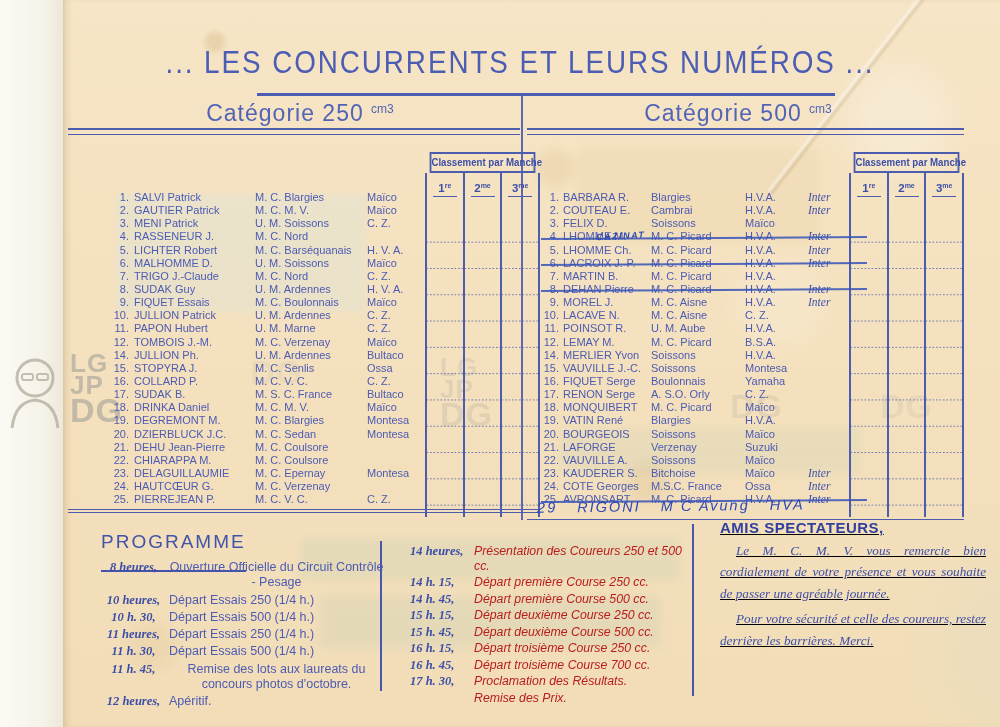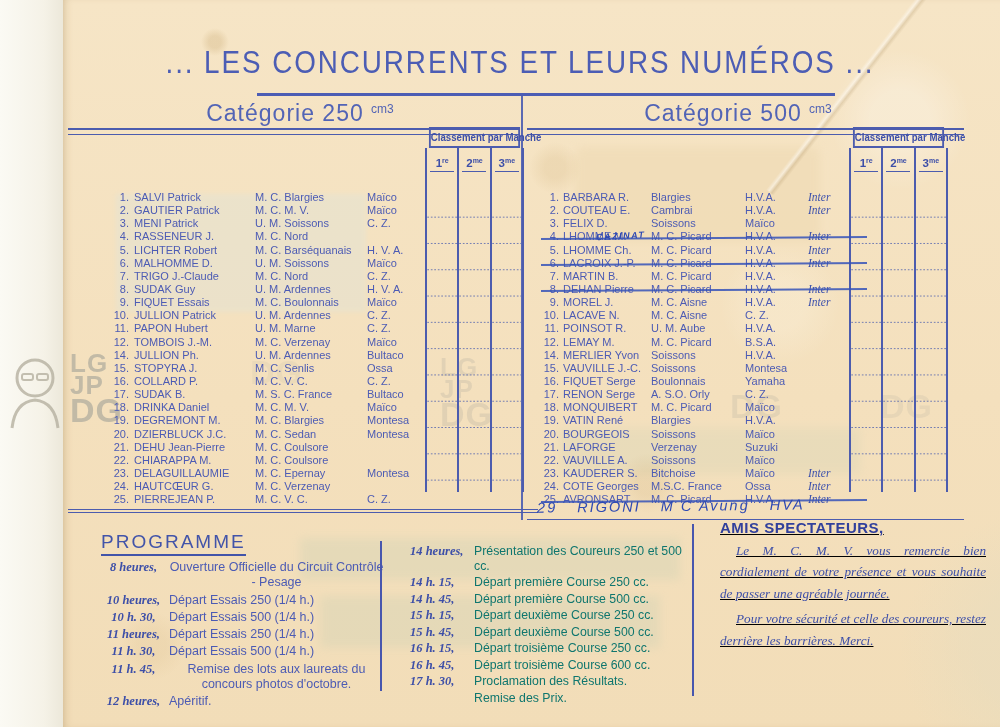--- a/index.html
+++ b/index.html
@@ -47,21 +47,21 @@
   #cat-250{left:150px;}  #cat-500{left:588px;}
 
   .dbl-rule{position:absolute;top:128px;height:4px;border-top:2px solid #4c5cae;border-bottom:1px solid #4c5cae;}
   #rule-l{left:68px;width:452px;} #rule-r{left:527px;width:437px;}
   #v-divider{position:absolute;left:521px;top:96px;width:2px;height:424px;background:#5b69b2;}
   .bottom-rule{position:absolute;height:0;border-top:1.5px solid #4c5cae;}
   #brule-l{left:68px;top:509px;width:470px;border-bottom:1px solid #4c5cae;height:2px;}
   #brule-r{left:527px;top:519px;width:437px;}
 
   
-  .cls-table{position:absolute;top:127px;width:99px;height:372px;}
+  .cls-table{position:absolute;top:152px;width:115px;height:372px;}
   .cls-head{border:2px solid #4c5cae;padding:2px 0 3px;text-align:center;
     font-weight:bold;font-size:10.5px;color:#3d4fa8;letter-spacing:0;
     transform:scale(.92,1);white-space:nowrap;}
   .cls-body{display:flex;height:344px;}
   .cls-col{flex:1;border-right:2px solid #4c5cae;display:flex;flex-direction:column;}
   .cls-col:first-child{border-left:2px solid #4c5cae;}
   .col-label{text-align:center;padding-top:9px;font-size:11.5px;color:#3d4fa8;font-weight:bold;height:23px;}
   .col-label .sup{font-size:7px;vertical-align:4px;}
   .col-underline{width:24px;height:0;border-top:1.5px solid #4c5cae;margin:2px auto 0;}
   .dots{flex:1;margin-top:18px;
@@ -89,36 +89,36 @@
   
   .pen{color:#2e49b3;font-style:italic;}
   #hw-annotation{position:absolute;left:596px;top:231px;font-size:9px;letter-spacing:1.5px;
     transform:rotate(-3deg);font-weight:bold;}
   #hw-row{position:absolute;left:537px;top:498px;font-size:14.5px;letter-spacing:2px;
     transform:rotate(-.7deg);white-space:nowrap;}
   #hw-row span{margin-right:14px;}
 
   
   #prog-heading{position:absolute;left:101px;top:531px;font-size:19px;letter-spacing:2px;
-    color:#4254a9;border-bottom:2.5px solid #4254a9;padding-bottom:1px;}
+    color:#4254a9;border-bottom:2.5px solid #4254a9;padding-bottom:17px;}
   #prog-items{position:absolute;left:98px;top:560px;width:286px;}
   .p-item{display:flex;margin-bottom:2px;text-align:center;}
   .p-time{width:71px;flex:none;font-family:"Liberation Serif",serif;font-style:italic;
     font-weight:bold;font-size:12.5px;color:#3d4fa8;}
   .p-text{font-size:12.5px;line-height:1.22;color:#4c5bb4;}
 
   .vdiv-b{position:absolute;width:1.5px;background:#4756ae;}
   #vdiv-1{left:380px;top:541px;height:150px;}
   #vdiv-2{left:692px;top:524px;height:172px;}
 
   #aft-items{position:absolute;left:410px;top:544px;width:276px;}
   .a-item{display:flex;margin-bottom:1.5px;}
   .a-time{width:64px;flex:none;font-family:"Liberation Serif",serif;font-style:italic;
     font-weight:bold;font-size:12.5px;color:#3d4fa8;}
-  .a-text{font-size:12.3px;line-height:1.2;color:#0f766e;}
+  .a-text{font-size:12.3px;line-height:1.2;color:#b91c1c;font-style:italic;}
 
   #spect{position:absolute;left:720px;top:519px;width:266px;text-decoration:underline;}
   #spect-heading{font-size:15px;font-weight:bold;color:#31409c;letter-spacing:.5px;}
   .spect-p{font-family:"Liberation Serif",serif;font-style:italic;font-size:13.2px;
     line-height:1.62;color:#3d4fa8;text-align:justify;text-indent:16px;margin:4px 0 0;}
 </style>
 </head>
 <body>
 
 <div id="page">
@@ -595,21 +595,21 @@
       <div class="a-item">
         <span class="a-time">15 h. 45,</span>
         <span class="a-text">Départ deuxième Course 500 cc.</span>
       </div>
       <div class="a-item">
         <span class="a-time">16 h. 15,</span>
         <span class="a-text">Départ troisième Course 250 cc.</span>
       </div>
       <div class="a-item">
         <span class="a-time">16 h. 45,</span>
-        <span class="a-text">Départ troisième Course 600 cc.</span>
+        <span class="a-text">Départ troisième Course 700 cc.</span>
       </div>
       <div class="a-item">
         <span class="a-time">17 h. 30,</span>
         <span class="a-text">Proclamation des Résultats.</span>
       </div>
       <div class="a-item">
         <span class="a-time"></span>
         <span class="a-text">Remise des Prix.</span>
       </div>
     </div>

